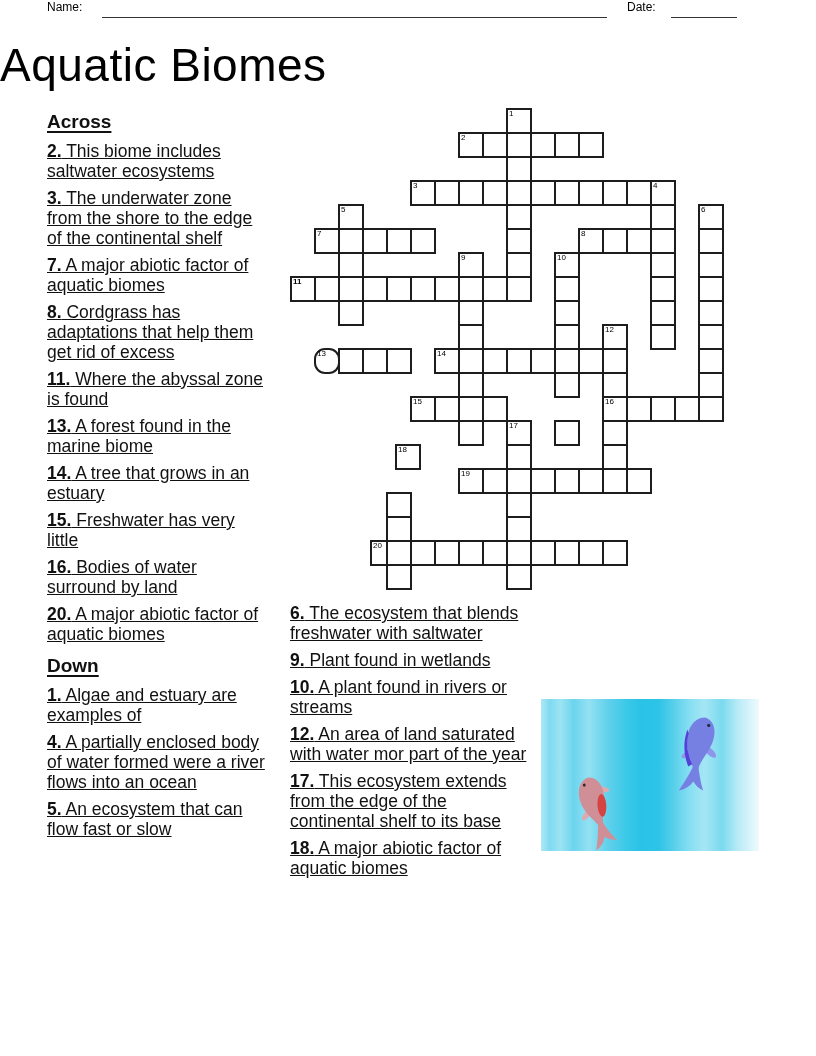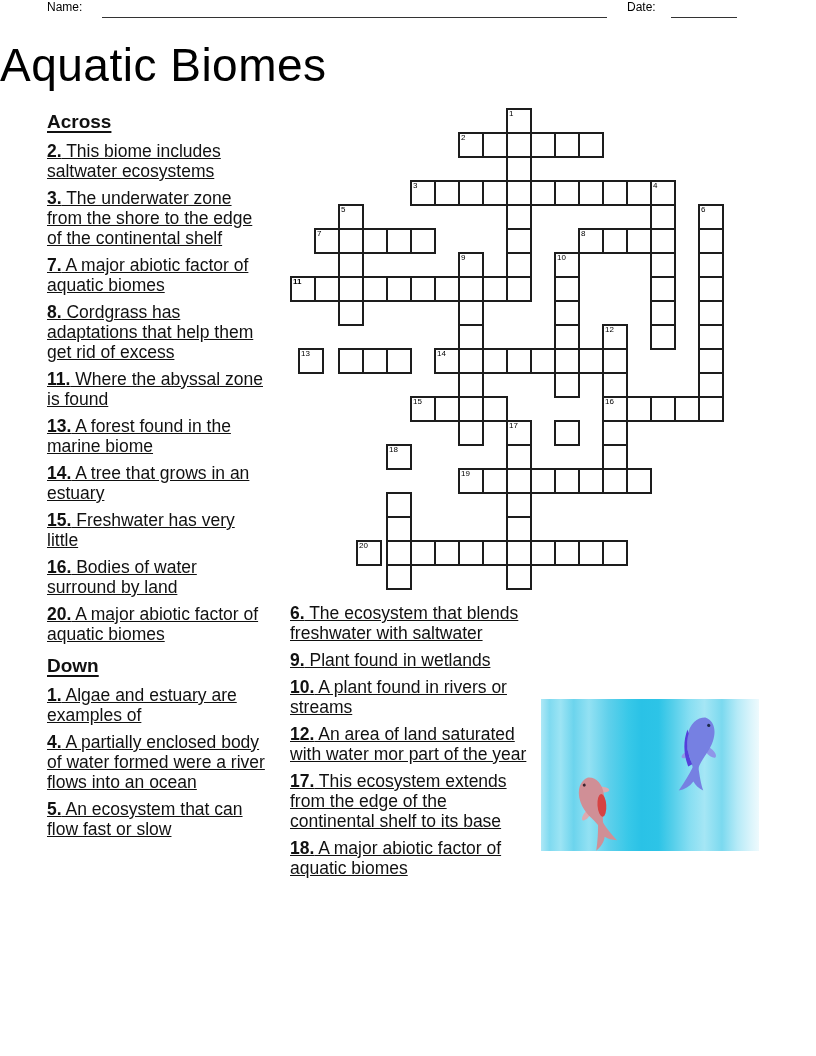--- a/index.html
+++ b/index.html
@@ -165,21 +165,21 @@
       <div class="cell" style="left: 264px; top: 192px;"></div>
       <div class="cell" style="left: 360px; top: 192px;"></div>
       <div class="cell" style="left: 408px; top: 192px;"></div>
       <div class="cell" style="left: 168px; top: 216px;"></div>
       <div class="cell" style="left: 264px; top: 216px;"></div>
       <div class="cell" style="left: 312px; top: 216px;">
         <span class="cellnum">12</span>
       </div>
       <div class="cell" style="left: 360px; top: 216px;"></div>
       <div class="cell" style="left: 408px; top: 216px;"></div>
-      <div class="cell" style="left: 8px; top: 240px;">
+      <div class="cell" style="left: 24px; top: 240px; border-radius: 11px;">
         <span class="cellnum">13</span>
       </div>
       <div class="cell" style="left: 48px; top: 240px;"></div>
       <div class="cell" style="left: 72px; top: 240px;"></div>
       <div class="cell" style="left: 96px; top: 240px;"></div>
       <div class="cell" style="left: 144px; top: 240px;">
         <span class="cellnum">14</span>
       </div>
       <div class="cell" style="left: 168px; top: 240px;"></div>
       <div class="cell" style="left: 192px; top: 240px;"></div>
@@ -205,40 +205,40 @@
       <div class="cell" style="left: 336px; top: 288px;"></div>
       <div class="cell" style="left: 360px; top: 288px;"></div>
       <div class="cell" style="left: 384px; top: 288px;"></div>
       <div class="cell" style="left: 408px; top: 288px;"></div>
       <div class="cell" style="left: 168px; top: 312px;"></div>
       <div class="cell" style="left: 216px; top: 312px;">
         <span class="cellnum">17</span>
       </div>
       <div class="cell" style="left: 264px; top: 312px;"></div>
       <div class="cell" style="left: 312px; top: 312px;"></div>
-      <div class="cell" style="left: 96px; top: 336px; text-decoration: underline;">
+      <div class="cell" style="left: 105px; top: 336px; text-decoration: underline;">
         <span class="cellnum">18</span>
       </div>
       <div class="cell" style="left: 216px; top: 336px;"></div>
       <div class="cell" style="left: 312px; top: 336px;"></div>
       <div class="cell" style="left: 168px; top: 360px;">
         <span class="cellnum">19</span>
       </div>
       <div class="cell" style="left: 192px; top: 360px;"></div>
       <div class="cell" style="left: 216px; top: 360px;"></div>
       <div class="cell" style="left: 240px; top: 360px;"></div>
       <div class="cell" style="left: 264px; top: 360px;"></div>
       <div class="cell" style="left: 288px; top: 360px;"></div>
       <div class="cell" style="left: 312px; top: 360px;"></div>
       <div class="cell" style="left: 336px; top: 360px;"></div>
       <div class="cell" style="left: 96px; top: 384px;"></div>
       <div class="cell" style="left: 216px; top: 384px;"></div>
       <div class="cell" style="left: 96px; top: 408px;"></div>
       <div class="cell" style="left: 216px; top: 408px;"></div>
-      <div class="cell" style="left: 66px; top: 432px;">
+      <div class="cell" style="left: 80px; top: 432px;">
         <span class="cellnum">20</span>
       </div>
       <div class="cell" style="left: 96px; top: 432px;"></div>
       <div class="cell" style="left: 120px; top: 432px;"></div>
       <div class="cell" style="left: 144px; top: 432px;"></div>
       <div class="cell" style="left: 168px; top: 432px;"></div>
       <div class="cell" style="left: 192px; top: 432px;"></div>
       <div class="cell" style="left: 216px; top: 432px;"></div>
       <div class="cell" style="left: 240px; top: 432px;"></div>
       <div class="cell" style="left: 264px; top: 432px;"></div>

